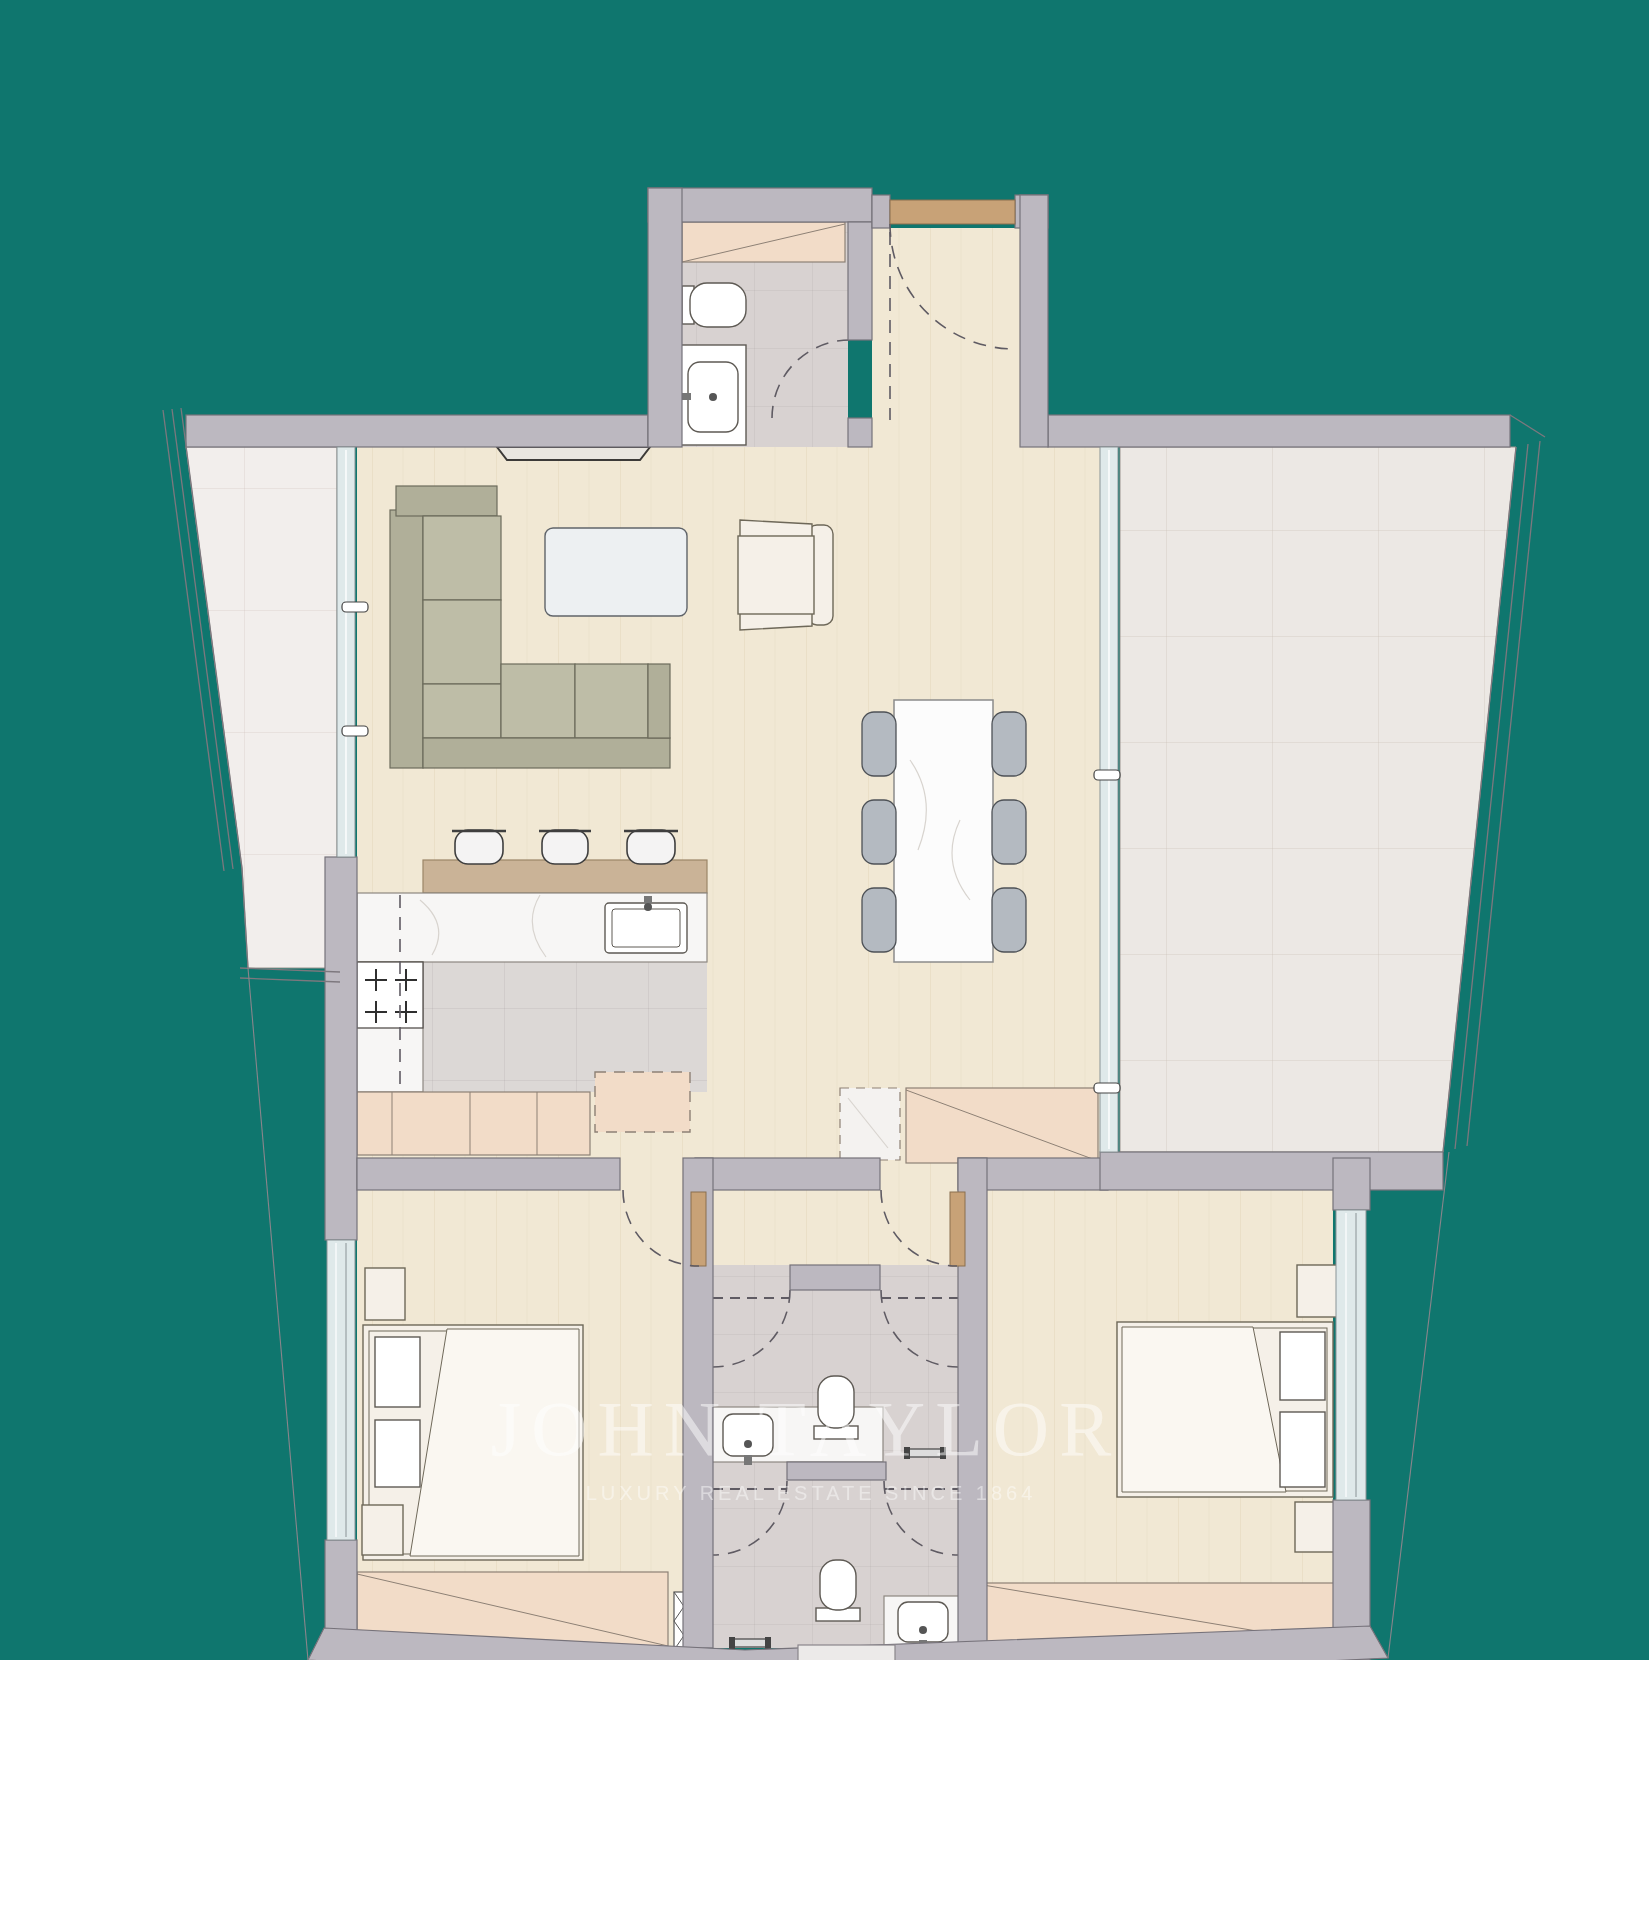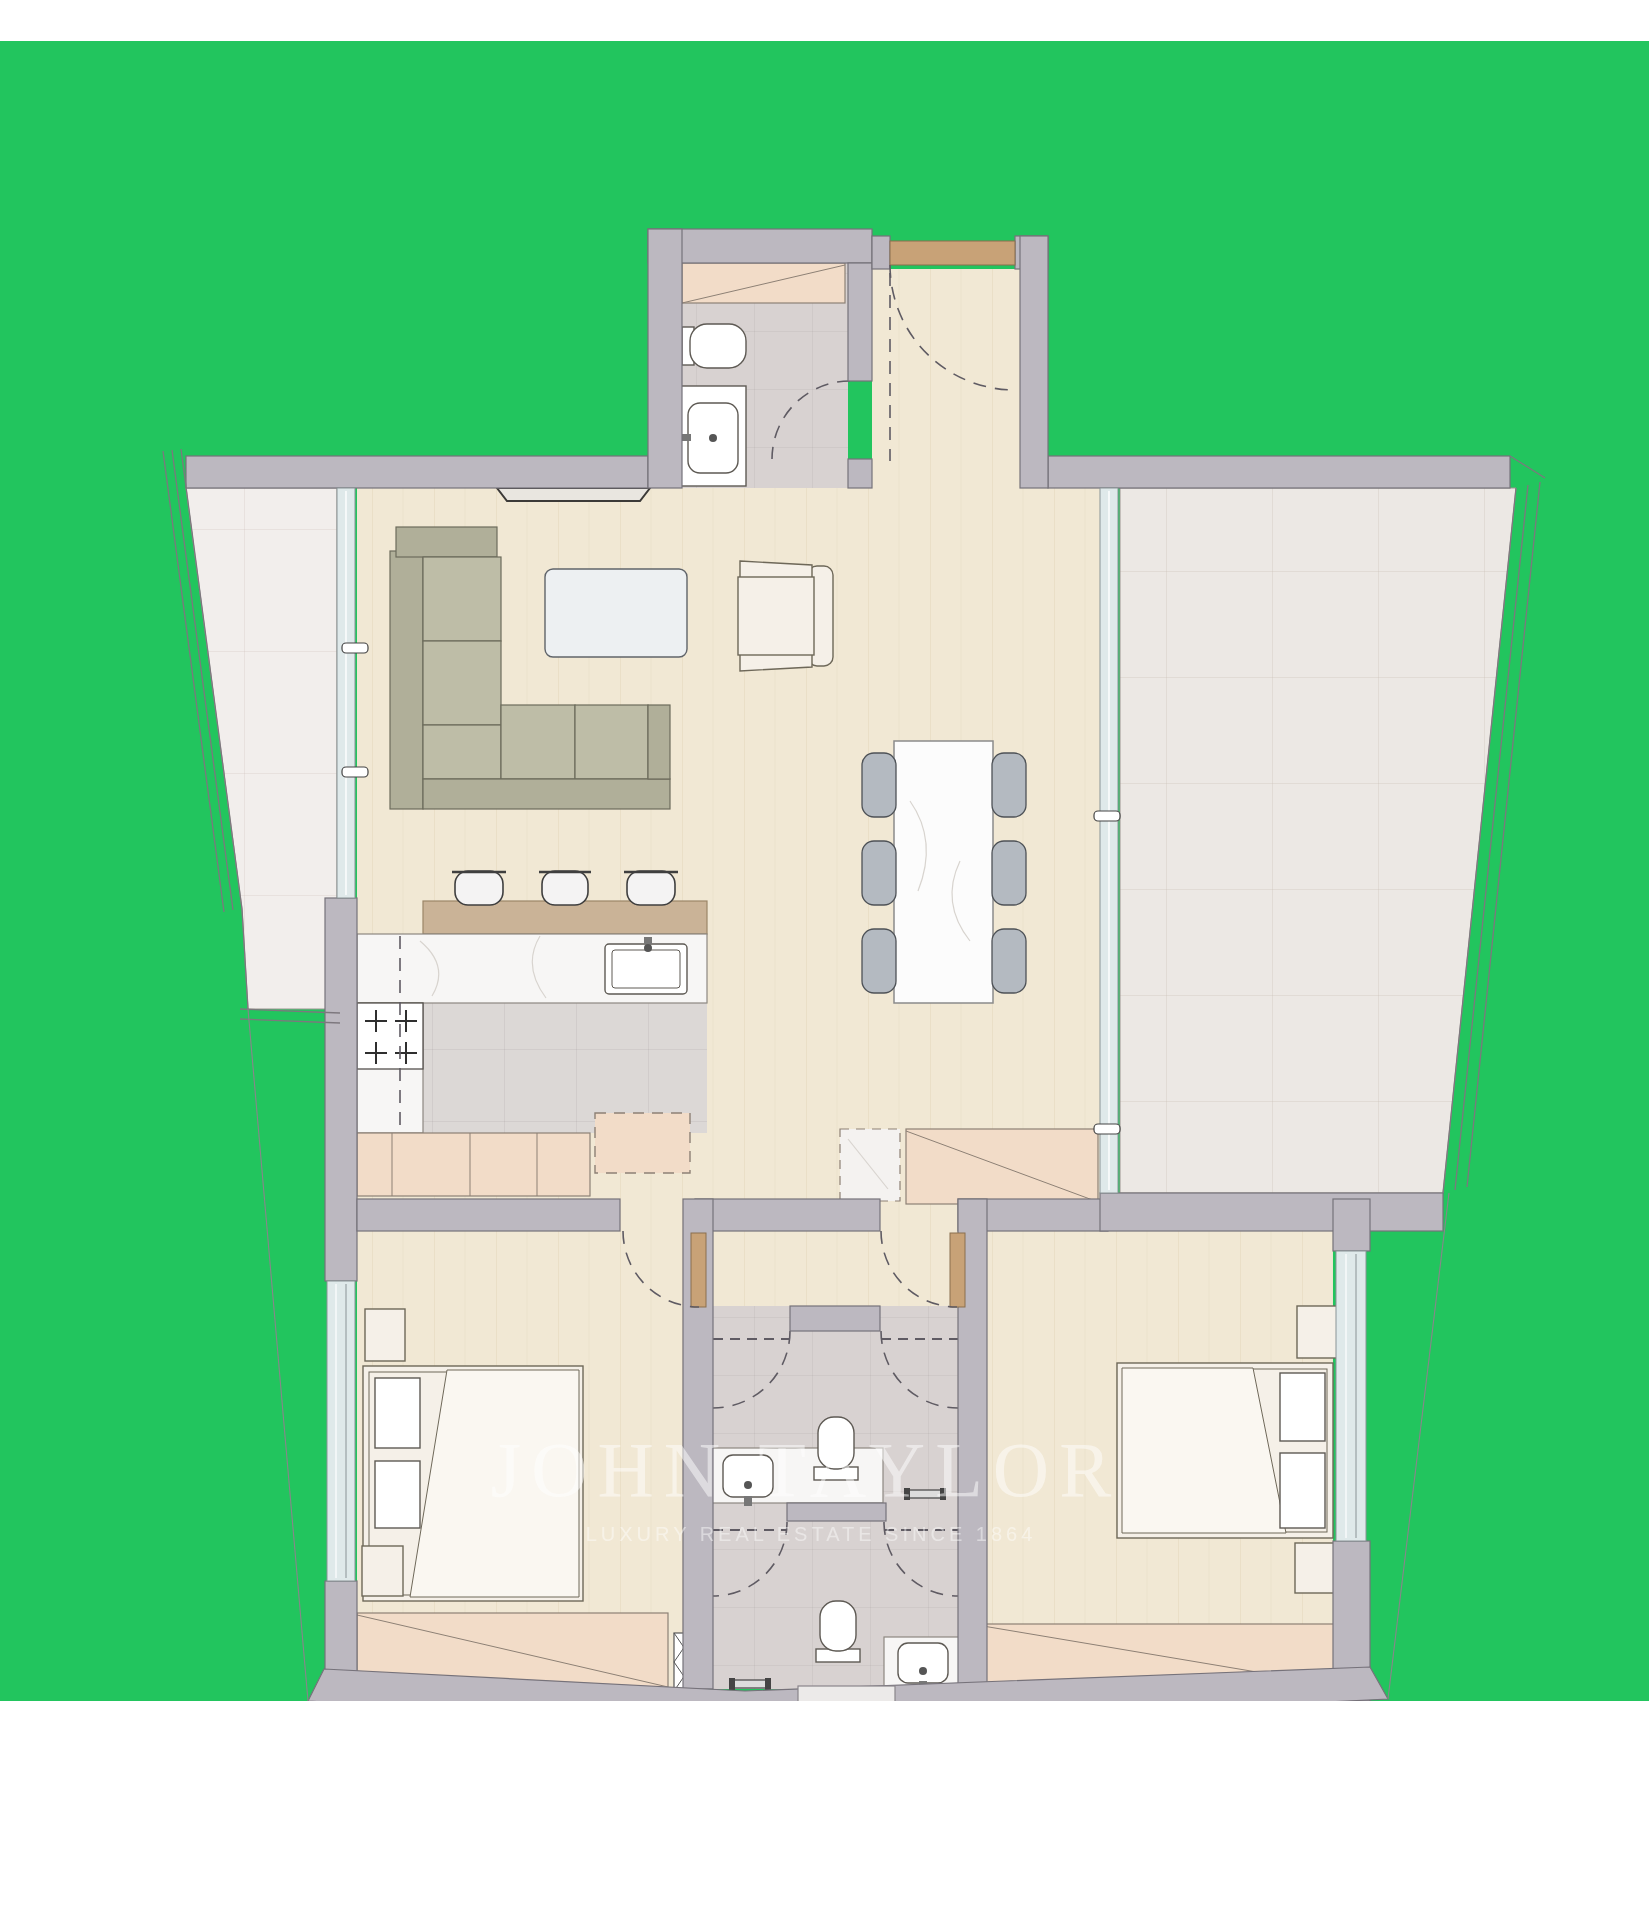--- a/index.html
+++ b/index.html
@@ -1,17 +1,17 @@
 <!DOCTYPE html>
 <html style="--wall: #bcb8c0; --wall_edge: #76727a; --outline: #5f5b63; --wood: #f1e8d4; --terrace_left: #f2eeec; --terrace_right: #ece8e4; --bath: #d8d2d1; --kitchen_floor: #dcd8d6; --marble: #f7f6f5; --counter_wood: #cab397; --cabinet: #f2dcc8; --door: #c8a277; --glass: #dfe9ea; --glass_frame: #8a9396; --sofa_back: #b0af99; --sofa_seat: #bebda7; --sofa_edge: #6d6c5c; --cream: #f5f0e8; --cream_edge: #6e6859; --table_top: #fcfcfc; --chair: #b4bac1; --chair_edge: #4e5257; --coffee_table: #edf0f2; --fixture: #ffffff; --watermark: #ffffff;"><head>
 <meta charset="utf-8">
 <style>
   html,body{margin:0;padding:0;background:#ffffff;}
-  .stage{position:relative;width:1649px;height:1660px;background:#22c55e;overflow:hidden;
-         font-family:"Liberation Sans",sans-serif;margin-top:41px;}
+  .stage{position:relative;width:1649px;height:1660px;background:#0f766e;overflow:hidden;
+         font-family:"Liberation Sans",sans-serif;}
   svg{display:block;width:1649px;height:1920px;}
   
   .wall{fill:var(--wall);stroke:var(--wall_edge);stroke-width:1.2;}
   .dash{fill:none;stroke:var(--outline);stroke-width:1.6;stroke-dasharray:13 9;}
   .dashleaf{fill:none;stroke:var(--outline);stroke-width:2;stroke-dasharray:10 7;}
   .thin{fill:none;stroke:#8a858b;stroke-width:1.1;}
   .rail{fill:none;stroke:#7d787e;stroke-width:1.3;}
   .counter{fill:var(--marble);stroke:#8d8880;stroke-width:1.2;}
   .cab{fill:var(--cabinet);stroke:#8d8075;stroke-width:1.2;}
   .cabline{fill:none;stroke:#8d8075;stroke-width:1;}

